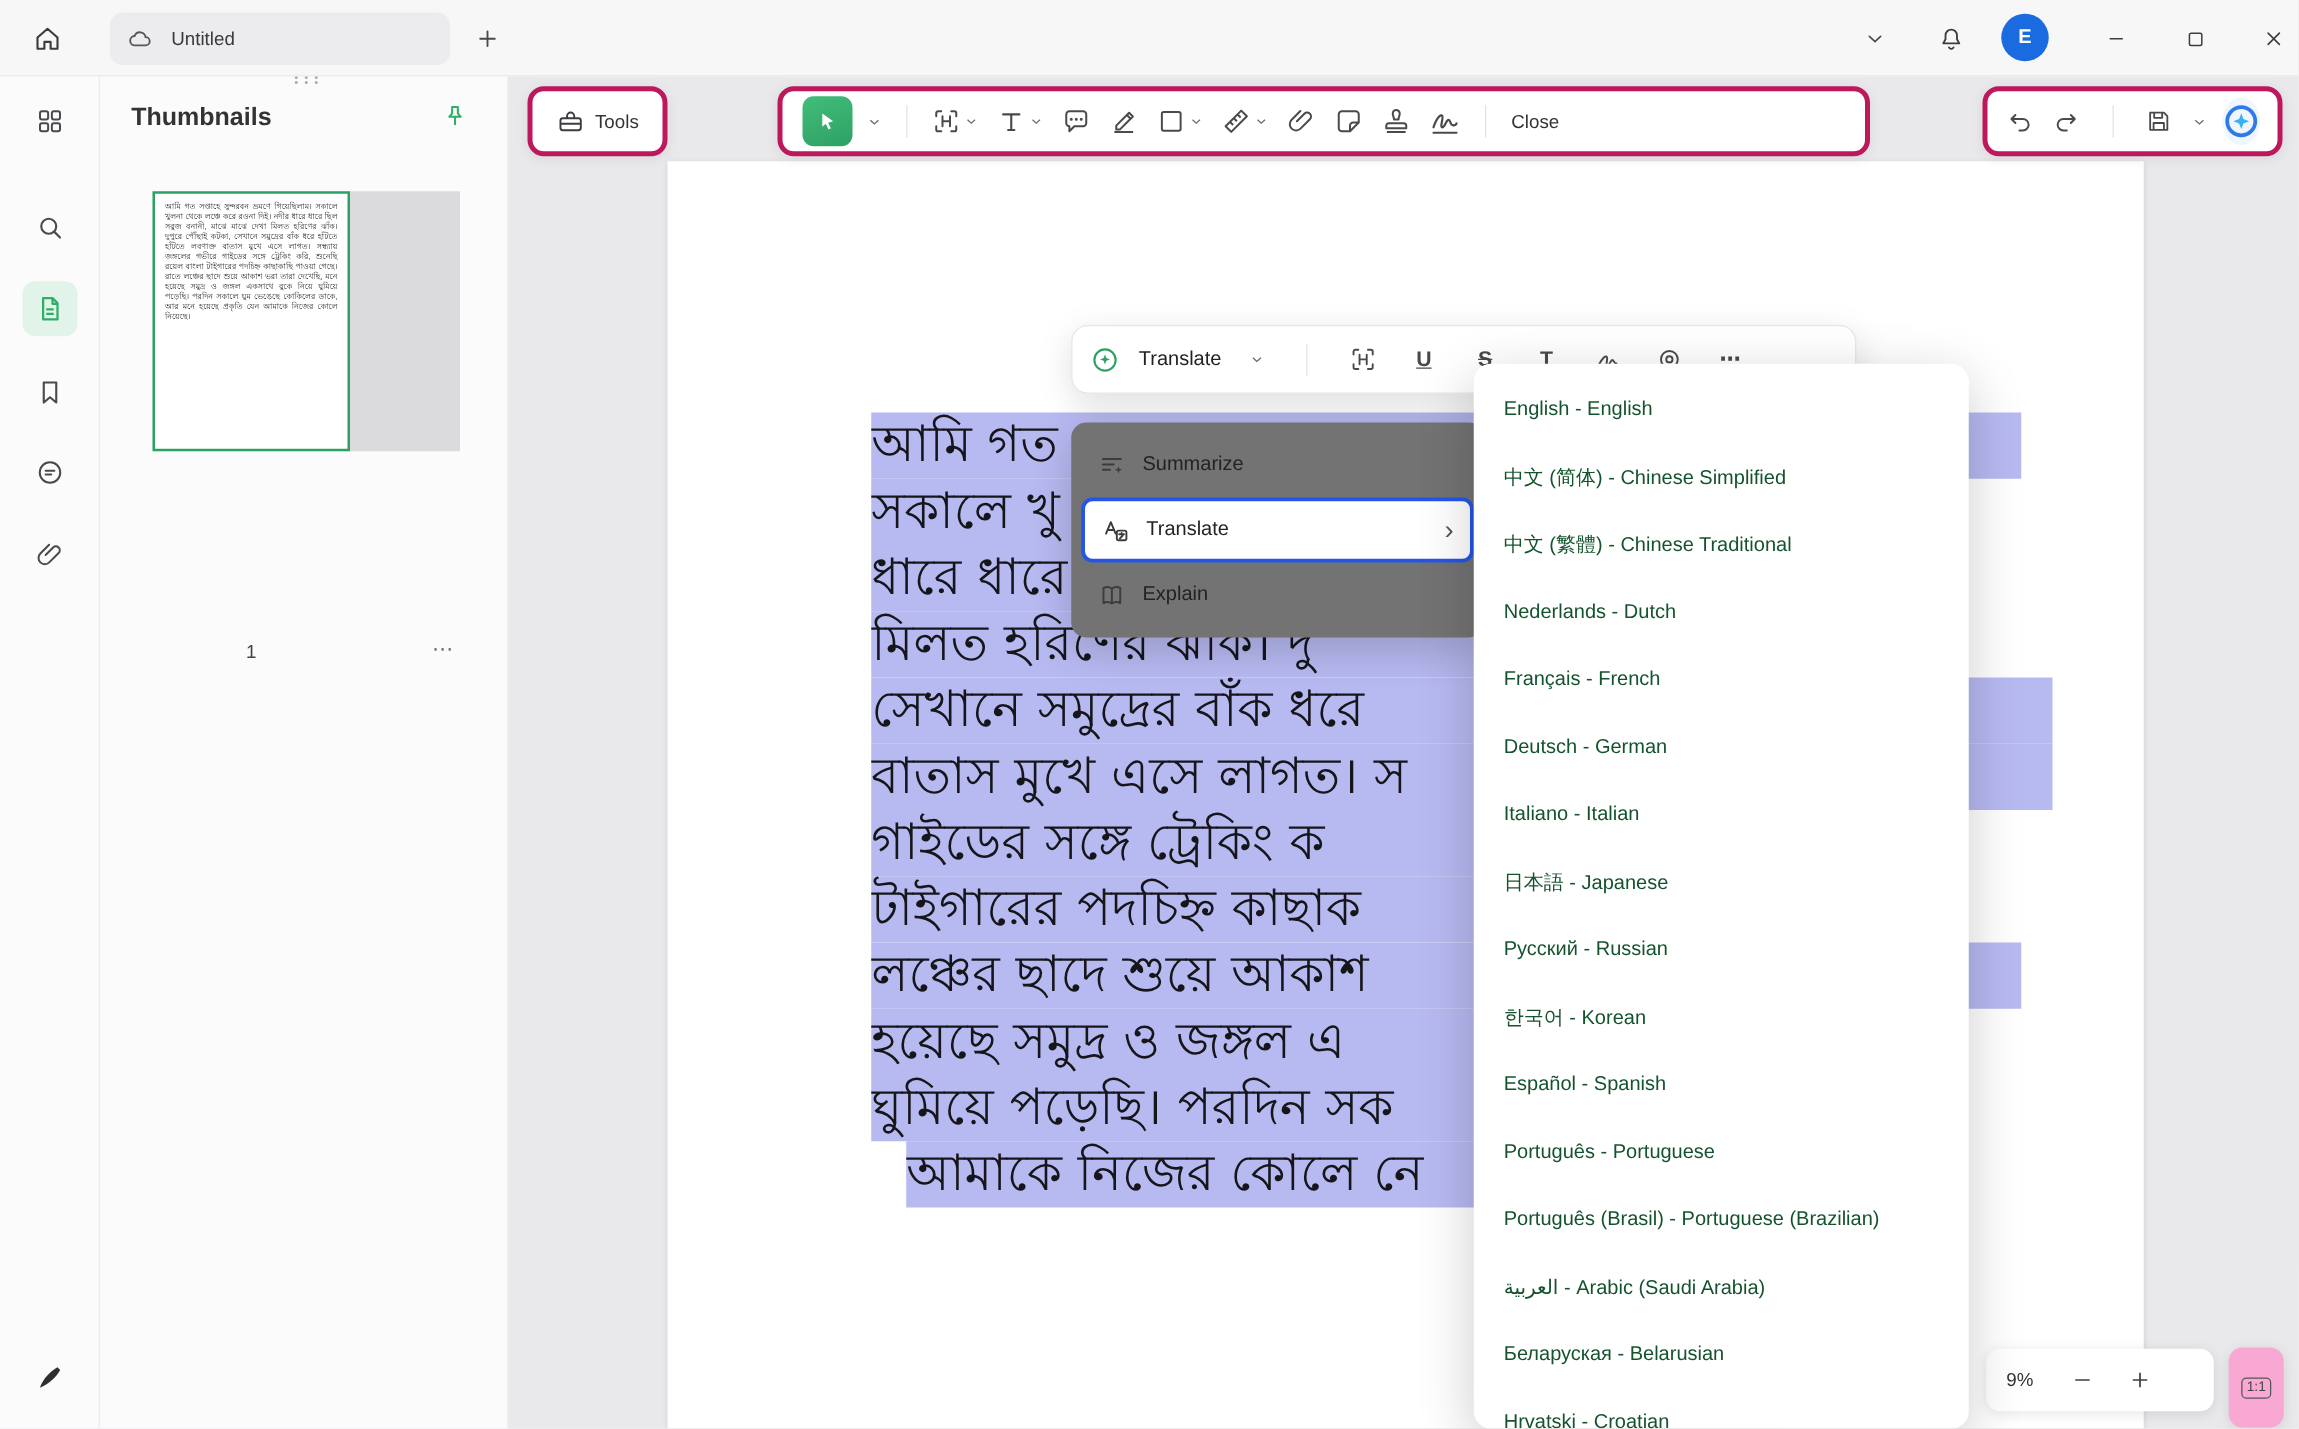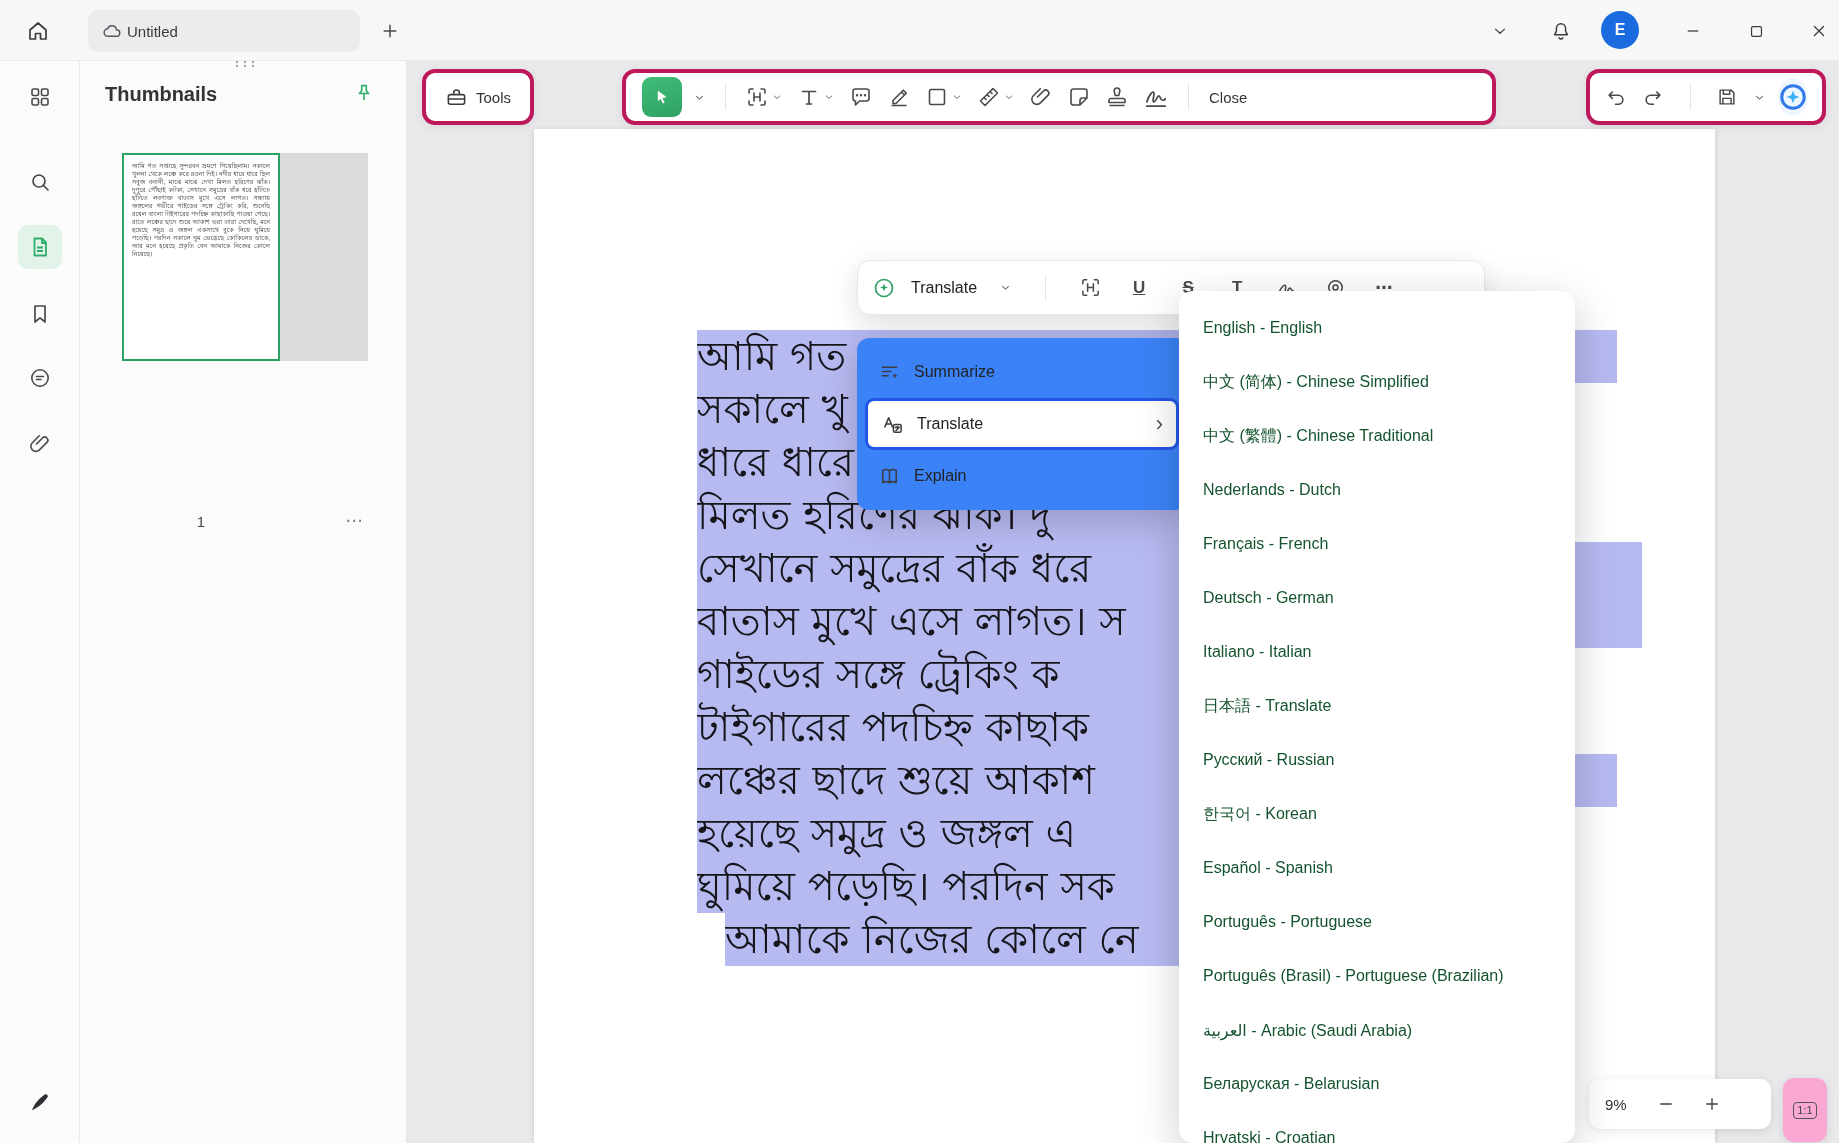--- a/index.html
+++ b/index.html
@@ -4,21 +4,21 @@
 <style>
   html,body{margin:0;padding:0;background:#dfe0e3;}
   *{box-sizing:border-box;}
   body{font-family:"Liberation Sans","DejaVu Sans",sans-serif;}
   .app{position:relative;width:1839px;height:1143px;background:#f7f7f8;overflow:hidden;}
   .abs{position:absolute;}
 
   
   .titlebar{position:absolute;left:0;top:0;width:1839px;height:61px;background:#f7f7f8;border-bottom:1px solid #ebebee;z-index:20;}
   .icon-btn{display:flex;align-items:center;justify-content:center;border-radius:8px;cursor:pointer;}
-  .tab{position:absolute;left:88px;top:10px;width:272px;height:42px;background:#ececee;border-radius:10px;display:flex;align-items:center;gap:4px;padding:0 14px;}
+  .tab{position:absolute;left:88px;top:10px;width:272px;height:42px;background:#ececee;border-radius:10px;display:flex;align-items:center;gap:14px;padding:0 14px;}
   .tab-label{font-size:15px;color:#3a3a3c;}
   .avatar{position:absolute;left:1601px;top:11px;width:38px;height:38px;border-radius:50%;background:#1a6be0;color:#fff;font-size:16px;font-weight:bold;display:flex;align-items:center;justify-content:center;}
 
   
   .rail{position:absolute;left:0;top:61px;width:80px;height:1082px;background:#fbfbfc;border-right:1px solid #ececee;z-index:15;}
   .rail .icon-btn{position:absolute;left:18px;width:44px;height:44px;}
   .rail .active{background:#e2f4ea;border-radius:10px;}
 
   
   .thumbs{position:absolute;left:80px;top:61px;width:327px;height:1082px;background:#fbfbfc;border-right:1px solid #e6e6e8;z-index:14;}
@@ -54,21 +54,21 @@
   .letter-ic{font-size:17px;color:#4a4a4e;font-weight:bold;line-height:1;}
 
   
   .mini-bar{position:absolute;left:857px;top:260px;width:628px;height:55px;background:#fff;border:1px solid #e7e7ea;border-radius:13px;box-shadow:0 8px 28px rgba(0,0,0,.13);display:flex;align-items:center;padding:0 14px;gap:15px;z-index:40;}
   .mini-bar .translate-lbl{font-size:16px;color:#222;font-weight:500;}
   .mini-ic{display:flex;align-items:center;justify-content:center;width:34px;height:36px;border-radius:8px;cursor:pointer;}
   .u-line{text-decoration:underline;}
   .s-line{text-decoration:line-through;}
 
   
-  .ctx-menu{position:absolute;left:857px;top:338px;width:330px;background:#3b82f6;border-radius:12px;box-shadow:0 10px 34px rgba(0,0,0,.18);padding:8px;z-index:60;text-align:right;}
+  .ctx-menu{position:absolute;left:857px;top:338px;width:330px;background:#737373;border-radius:12px;box-shadow:0 10px 34px rgba(0,0,0,.18);padding:8px;z-index:60;text-align:right;}
   .ctx-item{height:52px;border-radius:9px;display:flex;align-items:center;gap:13px;padding:0 13px;font-size:16px;color:#232326;cursor:pointer;}
   .ctx-item.selected{border:3px solid #2456e6;background:#fff;}
   .ctx-arrow{margin-left:auto;font-size:22px;color:#555;line-height:1;}
 
   
   .lang-menu{position:absolute;left:1179px;top:291px;width:396px;height:852px;background:#fff;border-radius:14px;box-shadow:0 12px 44px rgba(0,0,0,.20);padding-top:10px;overflow:hidden;z-index:70;}
   .lang-item{height:54px;display:flex;align-items:center;padding:0 24px;font-size:16px;color:#14532d;cursor:pointer;white-space:nowrap;}
 
   
   .zoom-pill{position:absolute;left:1589px;top:1079px;width:182px;height:50px;background:#fff;border-radius:11px;box-shadow:0 2px 10px rgba(0,0,0,.10);display:flex;align-items:center;gap:16px;padding:0 16px;z-index:30;}
@@ -400,21 +400,21 @@
   </div>
 
   <div class="lang-menu">
     <div class="lang-item">English - English</div>
     <div class="lang-item">中文 (简体) - Chinese Simplified</div>
     <div class="lang-item">中文 (繁體) - Chinese Traditional</div>
     <div class="lang-item">Nederlands - Dutch</div>
     <div class="lang-item">Français - French</div>
     <div class="lang-item">Deutsch - German</div>
     <div class="lang-item">Italiano - Italian</div>
-    <div class="lang-item">日本語 - Translate</div>
+    <div class="lang-item">日本語 - Japanese</div>
     <div class="lang-item">Русский - Russian</div>
     <div class="lang-item">한국어 - Korean</div>
     <div class="lang-item">Español - Spanish</div>
     <div class="lang-item">Português - Portuguese</div>
     <div class="lang-item">Português (Brasil) - Portuguese (Brazilian)</div>
     <div class="lang-item">العربية - Arabic (Saudi Arabia)</div>
     <div class="lang-item">Беларуская - Belarusian</div>
     <div class="lang-item">Hrvatski - Croatian</div>
   </div>
 

